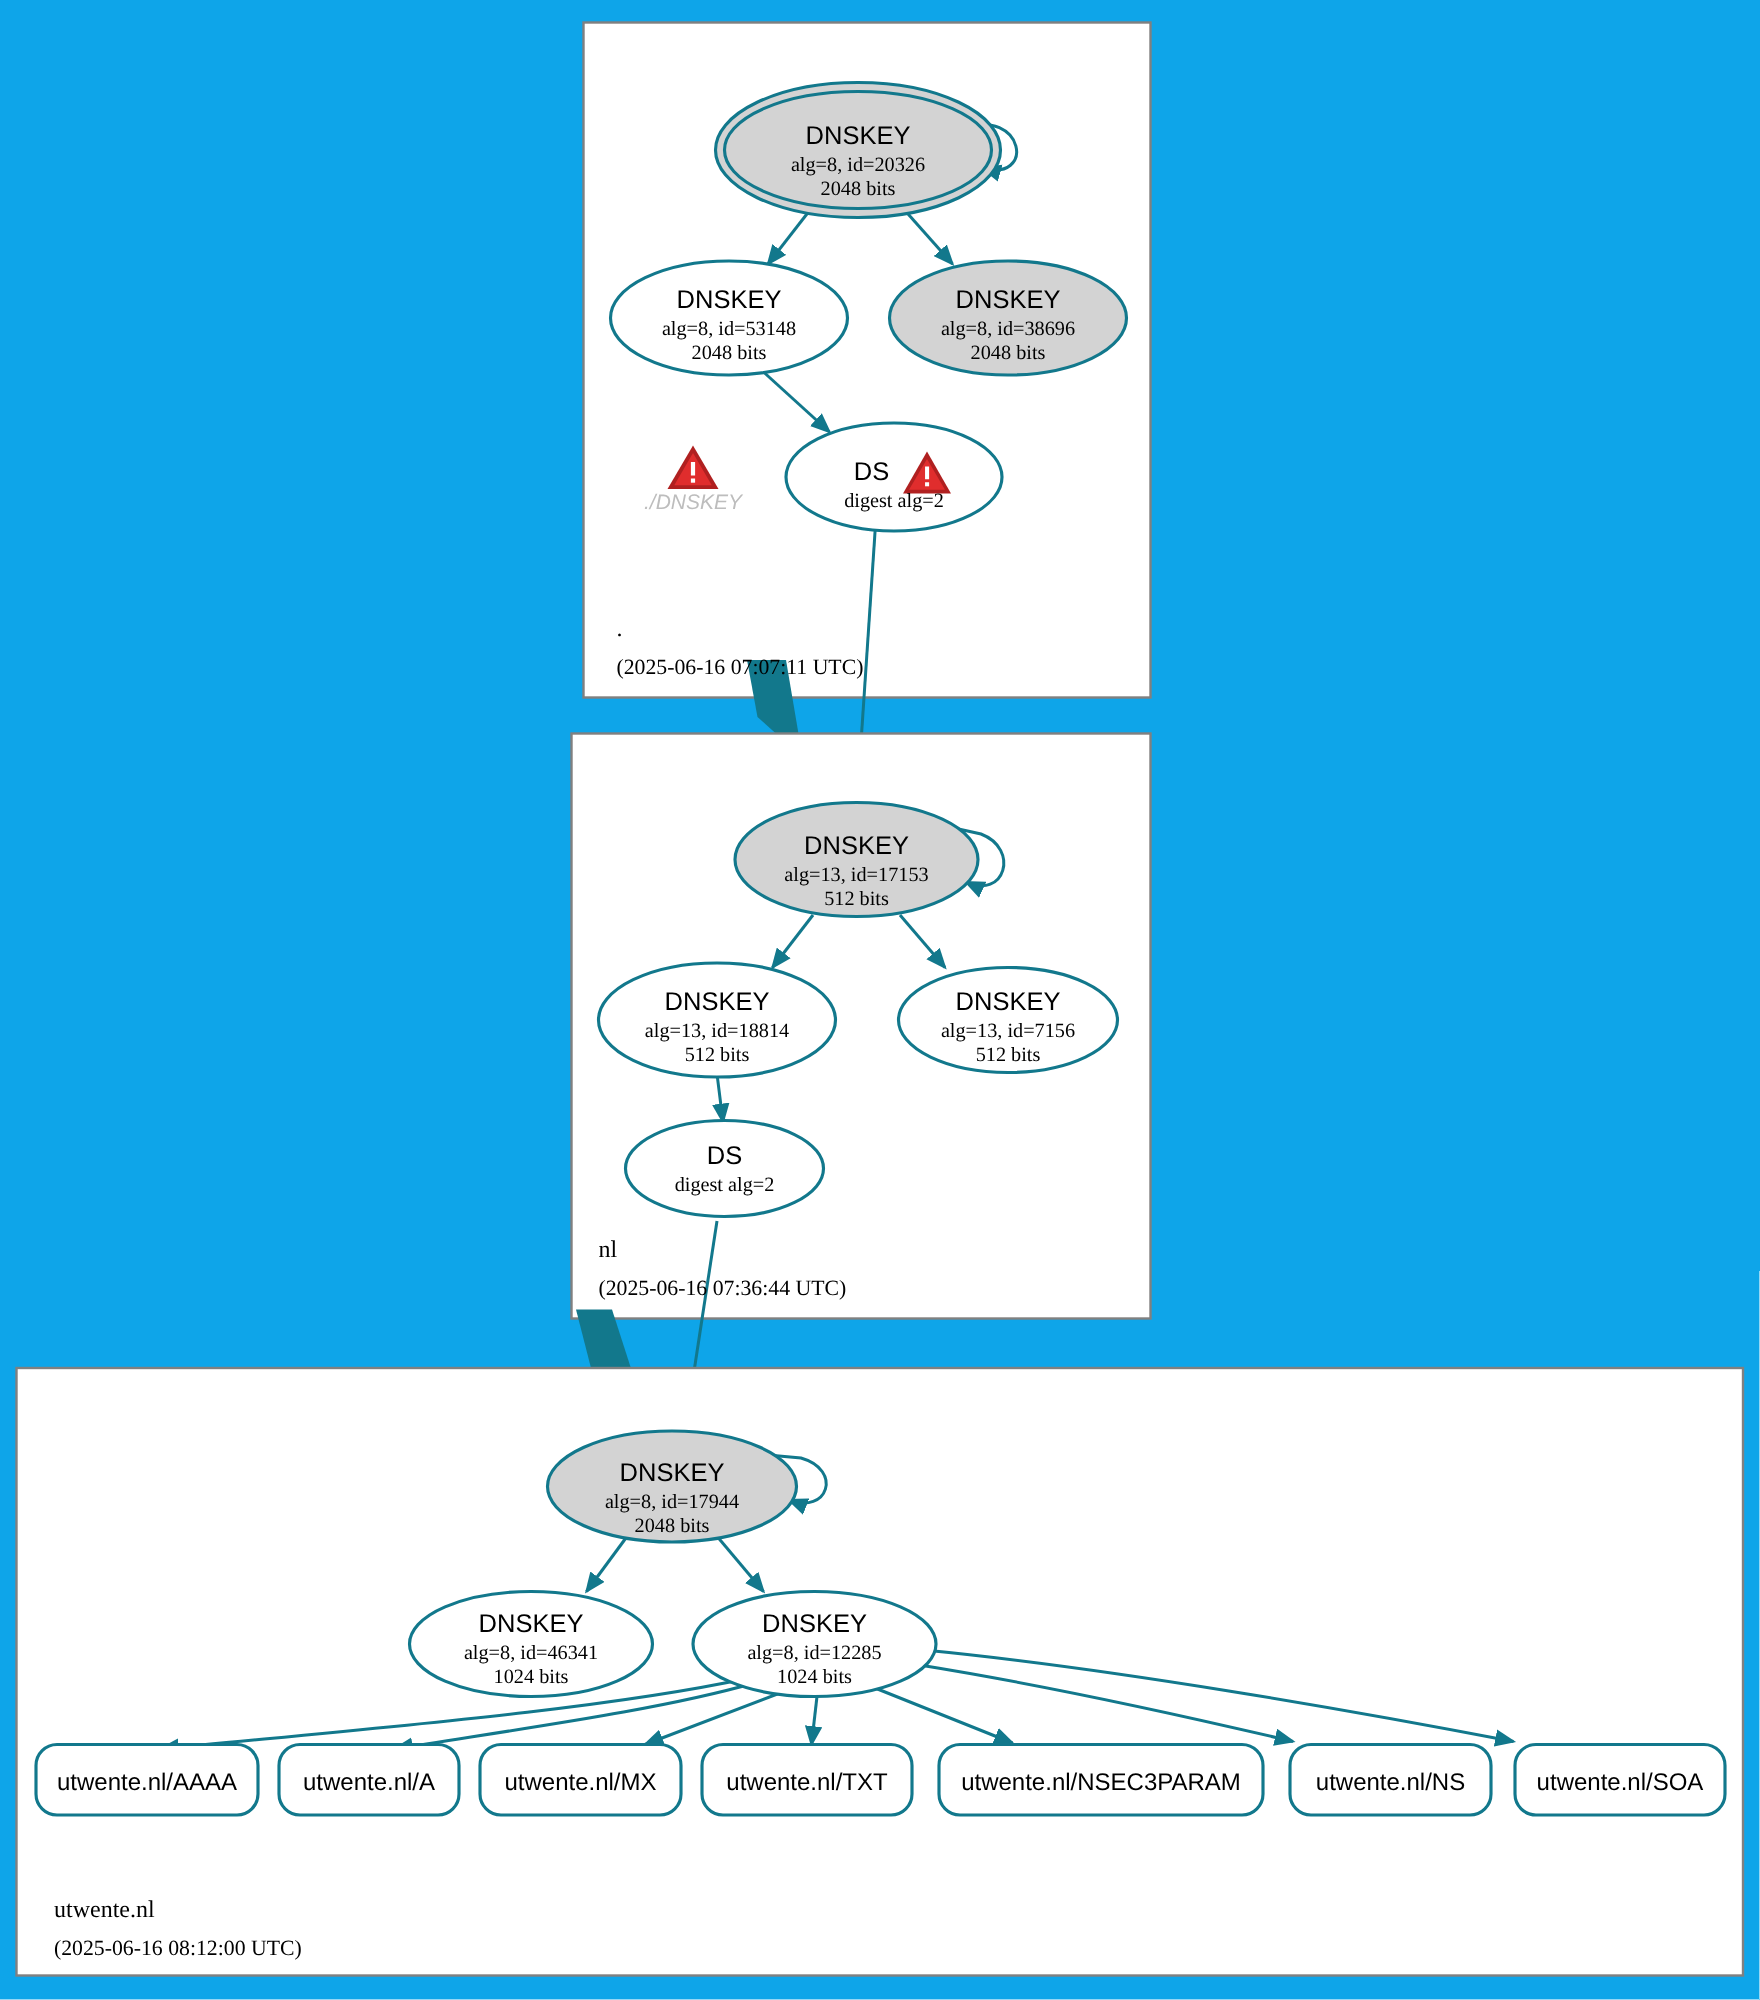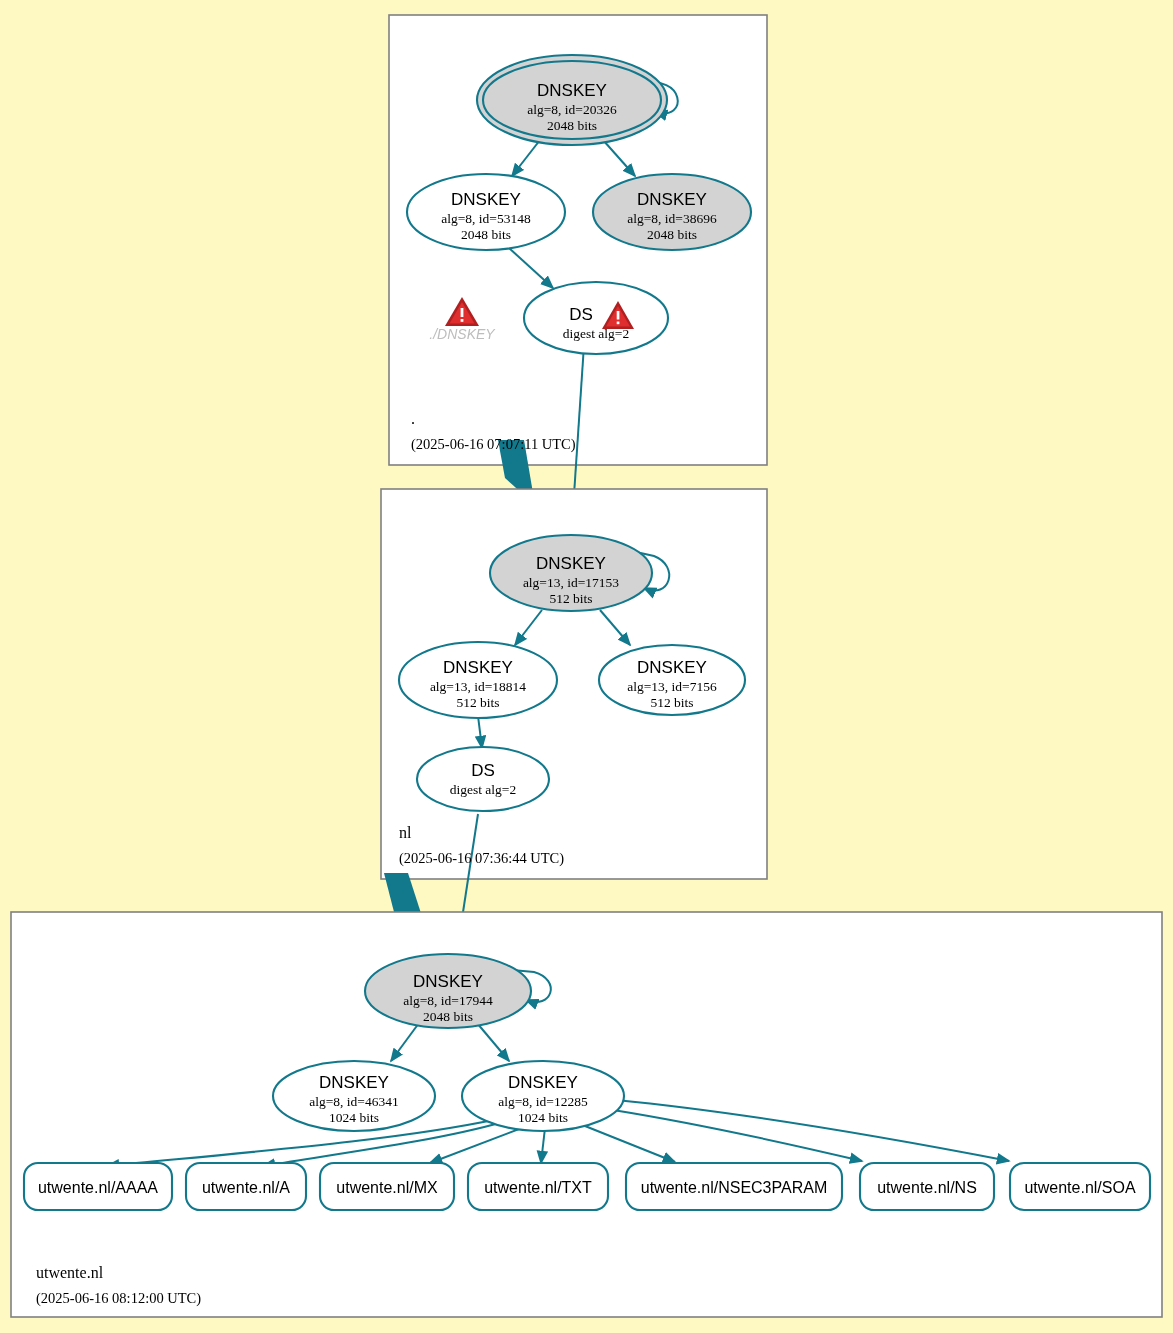--- a/index.html
+++ b/index.html
@@ -8,21 +8,21 @@
     background: #ffffff;
   }
   body {
     font-family: "Liberation Sans", sans-serif;
   }
   #canvas {
     position: relative;
     width: 1173px;
     height: 1333px;
     overflow: hidden;
-    background: #fef9c3;
+    background: #0ea5e9;
   }
   svg.layer {
     position: absolute;
     left: 0;
     top: 0;
     width: 1173px;
     height: 1333px;
     overflow: visible;
   }
   .zone-box {

